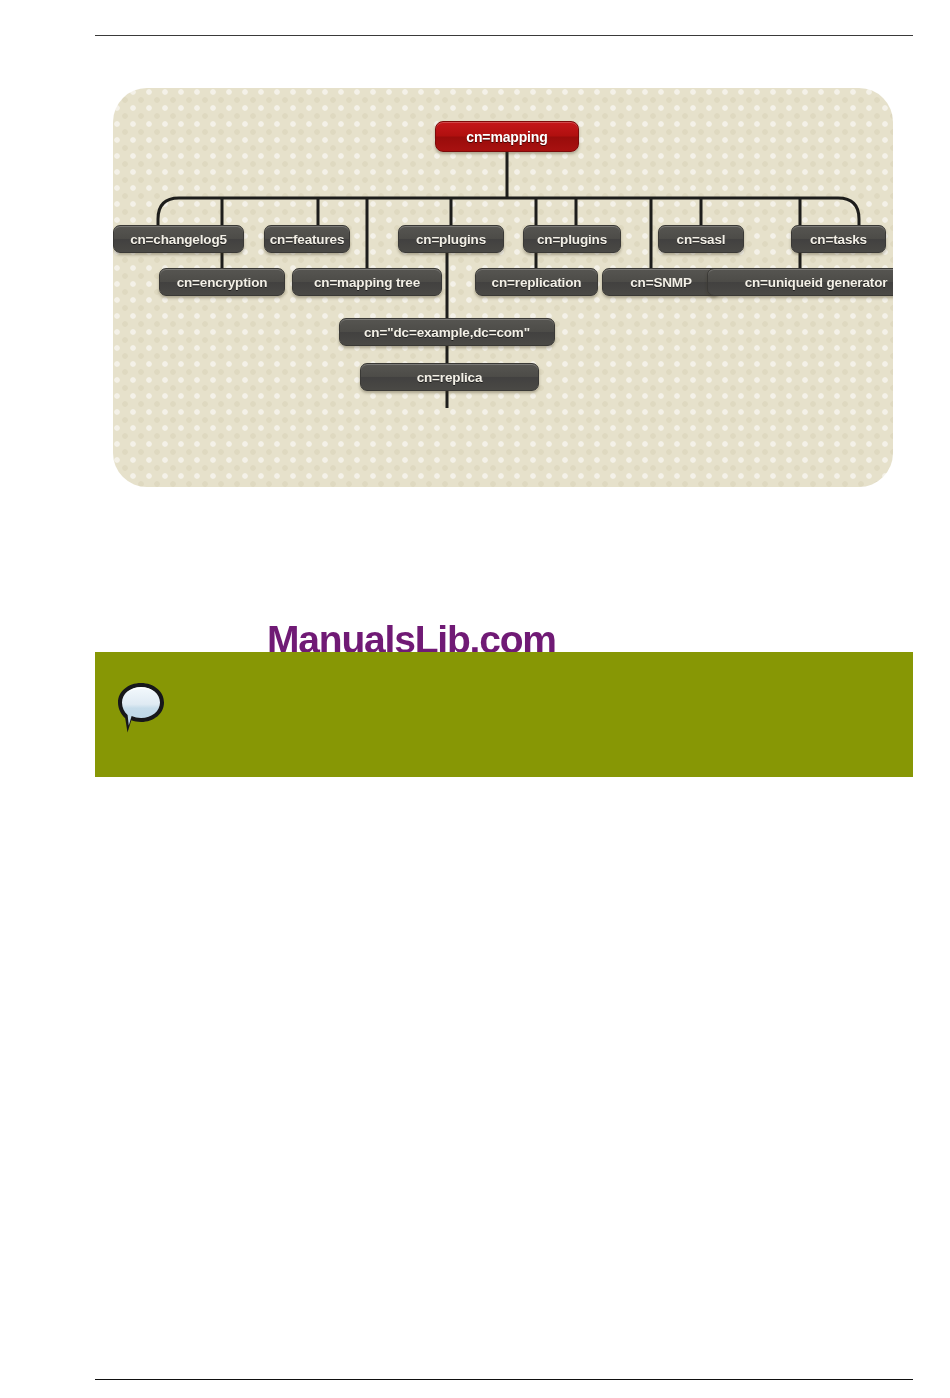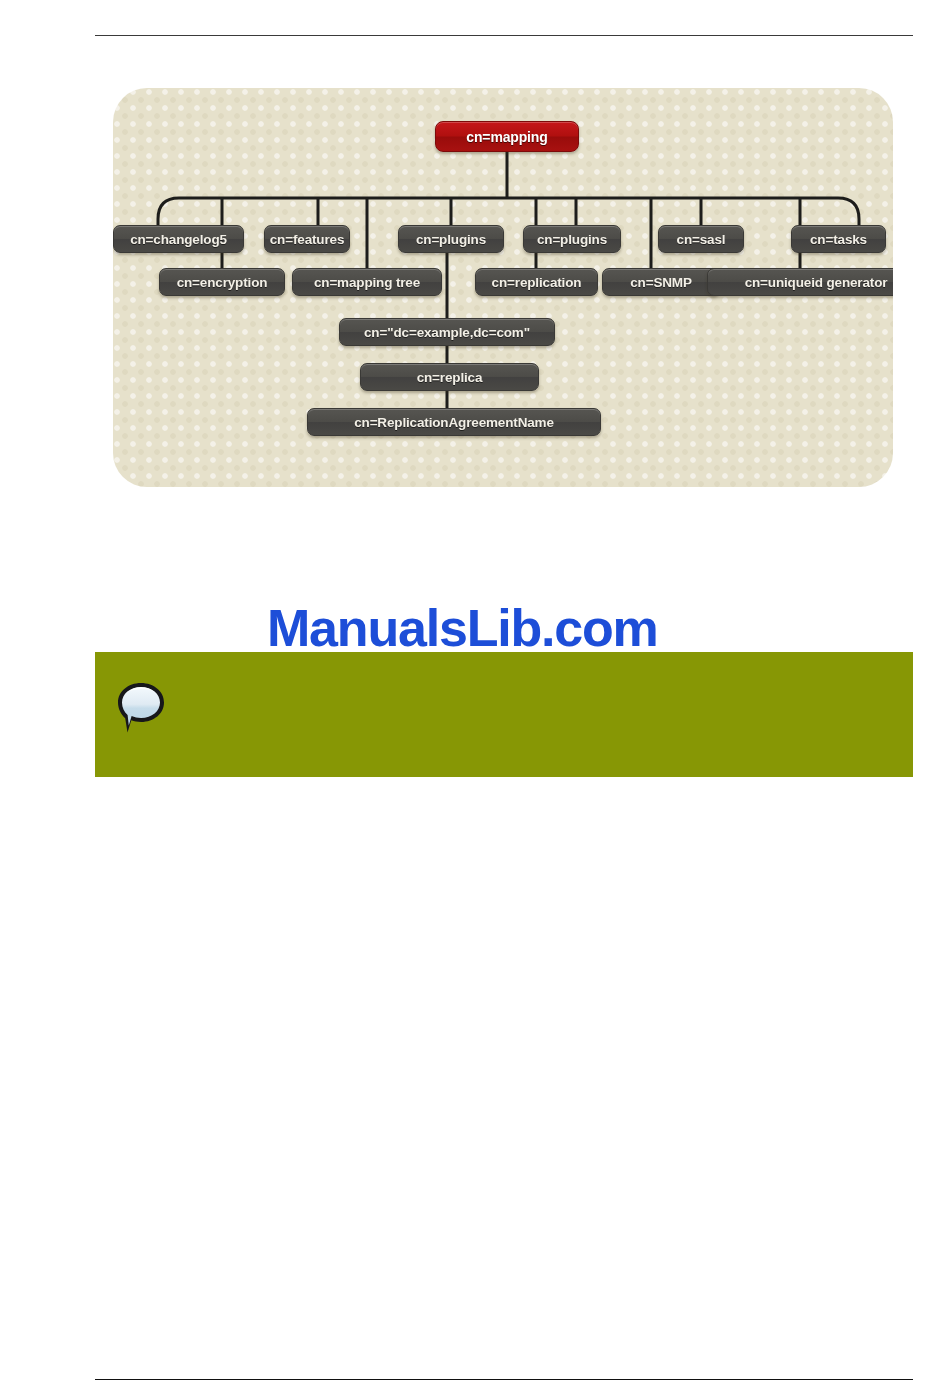--- a/index.html
+++ b/index.html
@@ -81,24 +81,24 @@
     color: #ffffff;
     height: 31px;
     border-radius: 8px;
     font-size: 14px;
   }
 
   
   #watermark {
     position: absolute;
     left: 267px;
-    top: 598px;
-    font-size: 52px;
+    top: 618px;
+    font-size: 39px;
     font-weight: bold;
-    color: #1d4ed8;
+    color: #701a75;
     letter-spacing: -1.2px;
     white-space: nowrap;
     user-select: none;
   }
 
   
   #note-box {
     position: absolute;
     left: 95px;
     top: 652px;
@@ -198,23 +198,20 @@
   </div>
   <div class="node child" style="left:594px; top:180px; width:218px;">
     <span>cn=uniqueid generator</span>
   </div>
 
   <div class="node child" style="left:226px; top:230px; width:216px;">
     <span>cn="dc=example,dc=com"</span>
   </div>
   <div class="node child" style="left:247px; top:275px; width:179px;">
     <span>cn=replica</span>
-  </div>
-  <div class="node child" style="left:194px; top:320px; width:294px;">
-    <span>cn=ReplicationAgreementName</span>
   </div>
 
 </div>
 
 <div id="watermark">ManualsLib.com</div>
 
 <div id="note-box">
   <svg id="note-icon" viewBox="0 0 56 56">
     <defs>
       <linearGradient id="bubbleGrad" x1="0" y1="0" x2="0" y2="1">

